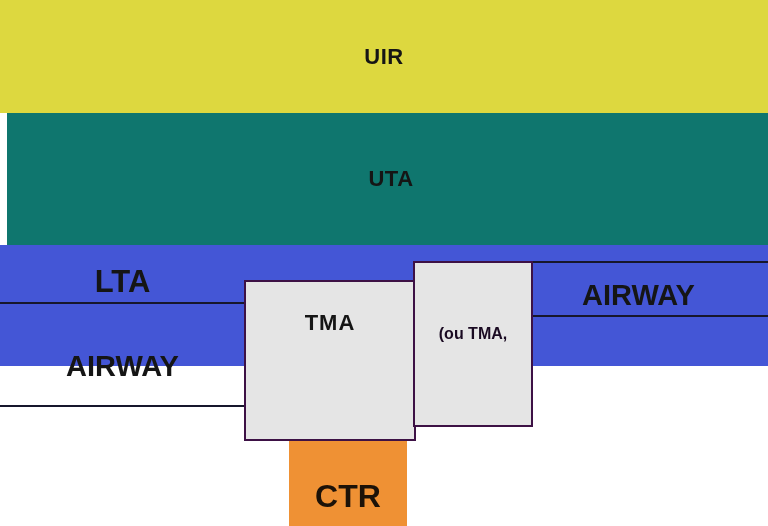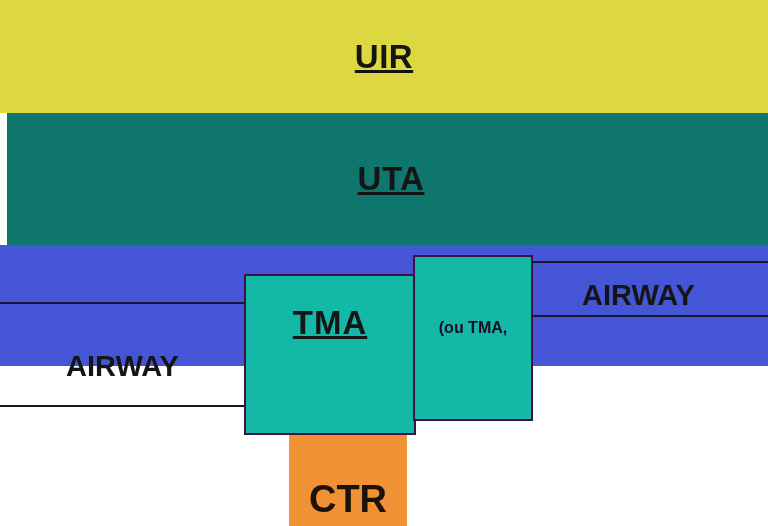--- a/index.html
+++ b/index.html
@@ -23,24 +23,23 @@
     width: 768px;
     display: flex;
     align-items: center;
     justify-content: center;
   }
   #uir-band   { top: 0;    height: 113px; background: #ddd83f; z-index: 1; }
   #uta-band   { top: 113px; height: 132px; background: #0f766e; z-index: 1; margin-left: 7px; }
   #blue-band  { top: 245px; height: 121px; background: #4456d6; z-index: 1; }
 
   .big-label {
-    font-size: 33px;
+    font-size: 22px;
     letter-spacing: 0.5px;
     color: #151515;
-    text-decoration: underline;
   }
   .level-line {
     position: absolute;
     height: 2px;
     background: #17172c;
     z-index: 2;
   }
   #line-left-upper  { top: 302px; left: 0;     width: 245px; }
   #line-left-lower  { top: 405px; left: 0;     width: 245px; }
   #line-right-upper { top: 261px; left: 531px; width: 237px; }
@@ -60,25 +59,26 @@
     top: 350px; left: 0; width: 245px;
     font-size: 29px;
   }
   #airway-right-label {
     top: 279px; left: 520px; width: 237px;
     font-size: 29px;
   }
 
   .zone-box {
     position: absolute;
-    background: #14b8a6;
+    background: #e5e5e5;
     border: 2px solid #3d1145;
     box-sizing: border-box;
     z-index: 4;
     text-align: center;
+    margin-top: 6px;
   }
   #tma-box {
     left: 244px; top: 274px;
     width: 172px; height: 161px;
     padding-top: 28px;
   }
   #tma-box .big-label { letter-spacing: 1px; }
   #cta-box {
     left: 413px; top: 255px;
     width: 120px; height: 166px;
@@ -102,21 +102,21 @@
     position: absolute;
     left: 289px; top: 435px;
     width: 118px; height: 91px;
     background: #ef9134;
     z-index: 3;
     text-align: center;
     padding-top: 43px;
     box-sizing: border-box;
   }
   #ctr-box .label {
-    font-size: 38px;
+    font-size: 32px;
     color: #1c1208;
   }
 </style>
 </head>
 <body>
 
 <div id="stage">
 
   <div class="band" id="uir-band">
     <span class="big-label">UIR</span>
@@ -126,20 +126,21 @@
     <span class="big-label">UTA</span>
   </div>
 
   <div class="band" id="blue-band"></div>
 
   <div class="level-line" id="line-left-upper"></div>
   <div class="level-line" id="line-left-lower"></div>
   <div class="level-line" id="line-right-upper"></div>
   <div class="level-line" id="line-right-lower"></div>
 
+  <div class="float-label" id="lta-label">LTA</div>
   <div class="float-label" id="airway-left-label">AIRWAY</div>
   <div class="float-label" id="airway-right-label">AIRWAY</div>
 
   <div class="zone-box" id="tma-box">
     <span class="big-label">TMA</span>
   </div>
 
   <div class="zone-box" id="cta-box">
     <span class="cta-note" id="cta-note-1">(ou TMA,</span>
   </div>

